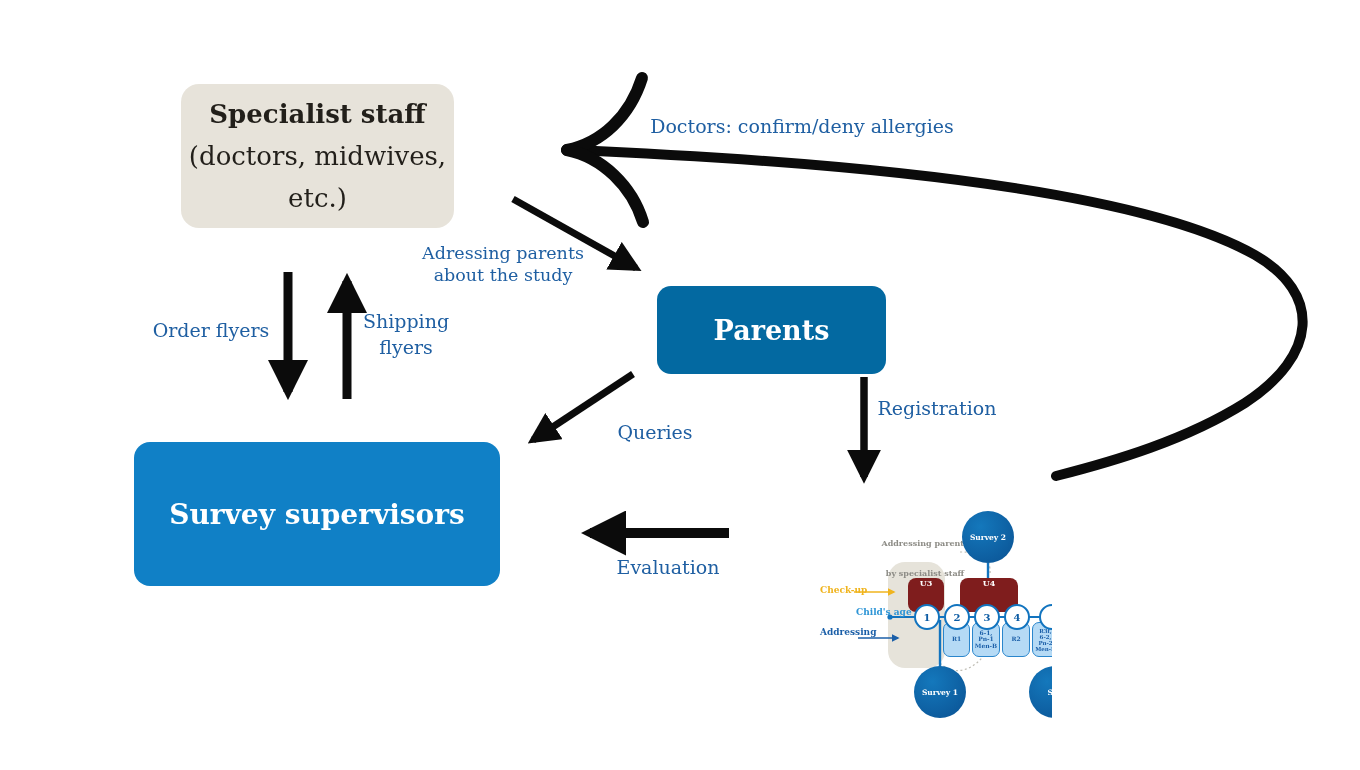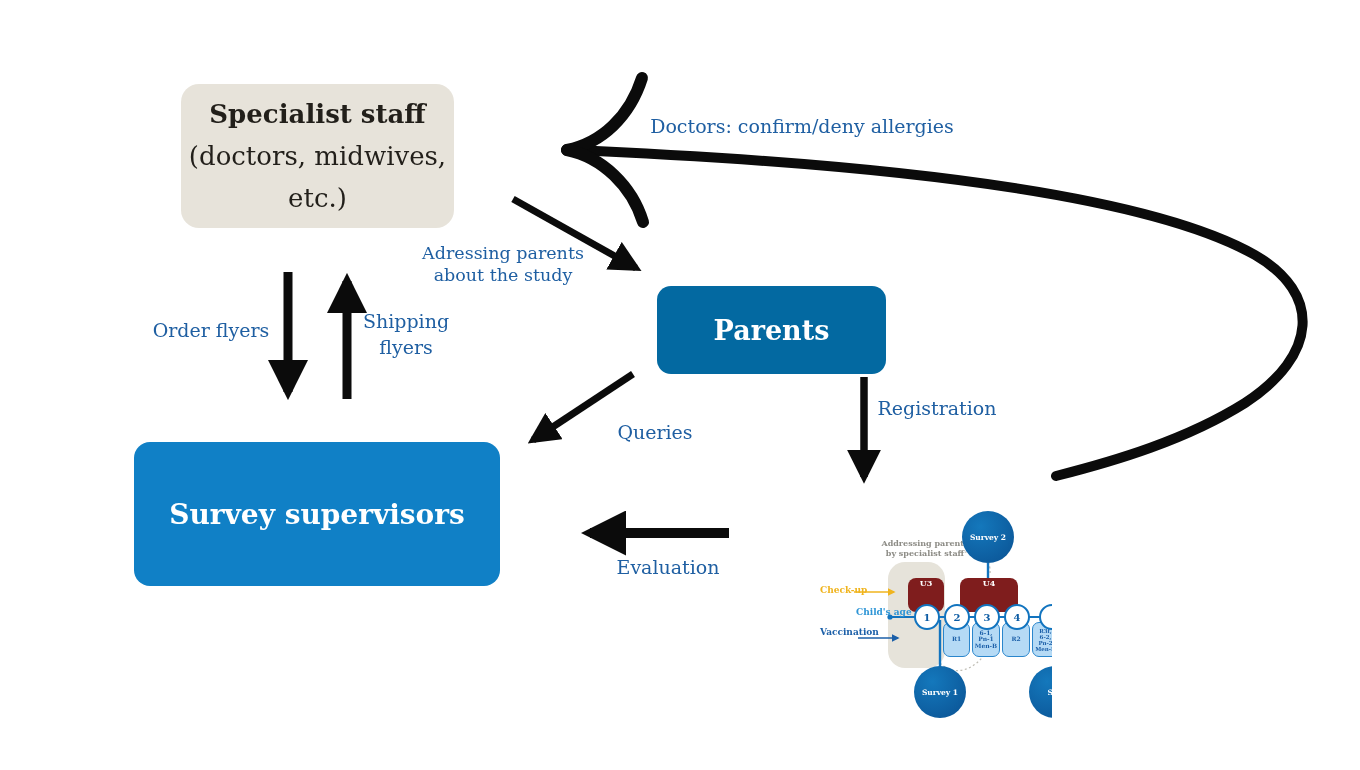--- a/index.html
+++ b/index.html
@@ -125,26 +125,26 @@
       <circle cx="100" cy="117" r="2.6" fill="#1274bf"></circle>
       <line x1="100" y1="117" x2="262" y2="117" stroke="#1274bf" stroke-width="2.2"></line>
       <line x1="68" y1="138" x2="108" y2="138" stroke="#1b5fa8" stroke-width="1.6" marker-end="url(#ah-blue)"></line>
 
       <line x1="198" y1="63" x2="198" y2="85" stroke="#1274bf" stroke-width="2.4"></line>
       <line x1="150" y1="120" x2="150" y2="168" stroke="#1274bf" stroke-width="2.4"></line>
     </svg>
 
     <div class="annot">
       <span style="display:block;">Addressing parents</span>
-      <span style="display:block;">by specialist staff</span>
+      <span style="display:block;margin-top:20px;">by specialist staff</span>
     </div>
 
     <div class="legend" style="top:85px;color:#f0b41e;">Check-up</div>
     <div class="legend" style="top:107px;color:#2e95d6;padding-left:36px;">Child's age</div>
-    <div class="legend" style="top:127px;color:#1b5fa8;">Vaccination</div>
+    <div class="legend" style="top:127px;color:#1b5fa8;">Addressing</div>
 
     <div class="survey" style="left:172px;top:11px;">
       <span>Survey 2</span>
     </div>
     <div class="survey" style="left:124px;top:166px;">
       <span>Survey 1</span>
     </div>
     <div class="survey" style="left:239px;top:166px;">
       <span>Sur</span>
     </div>

